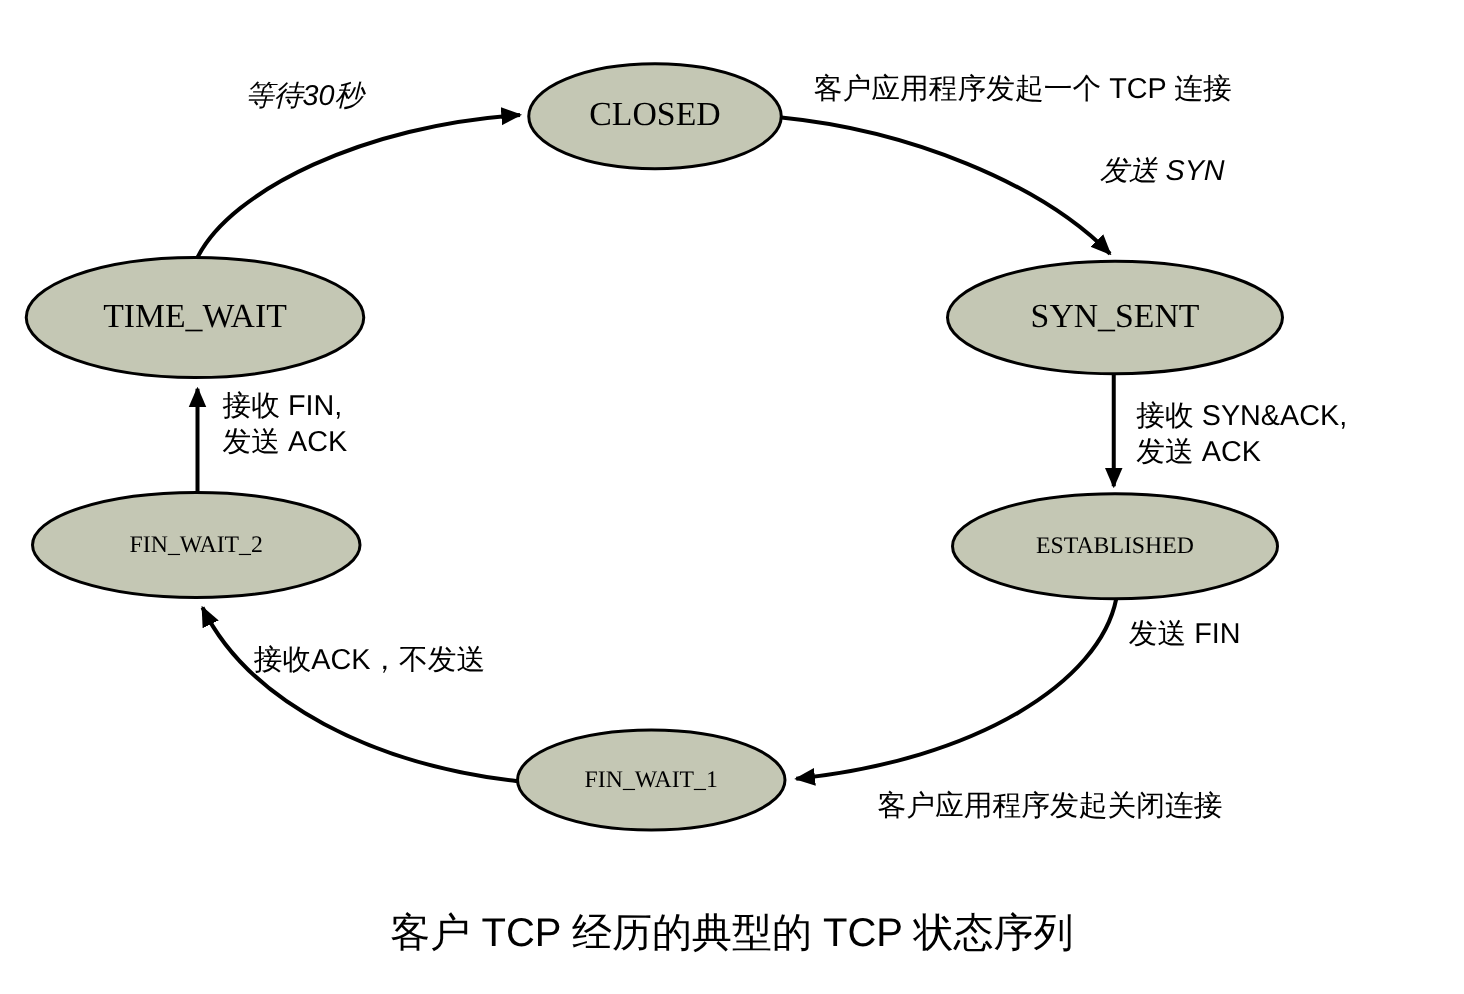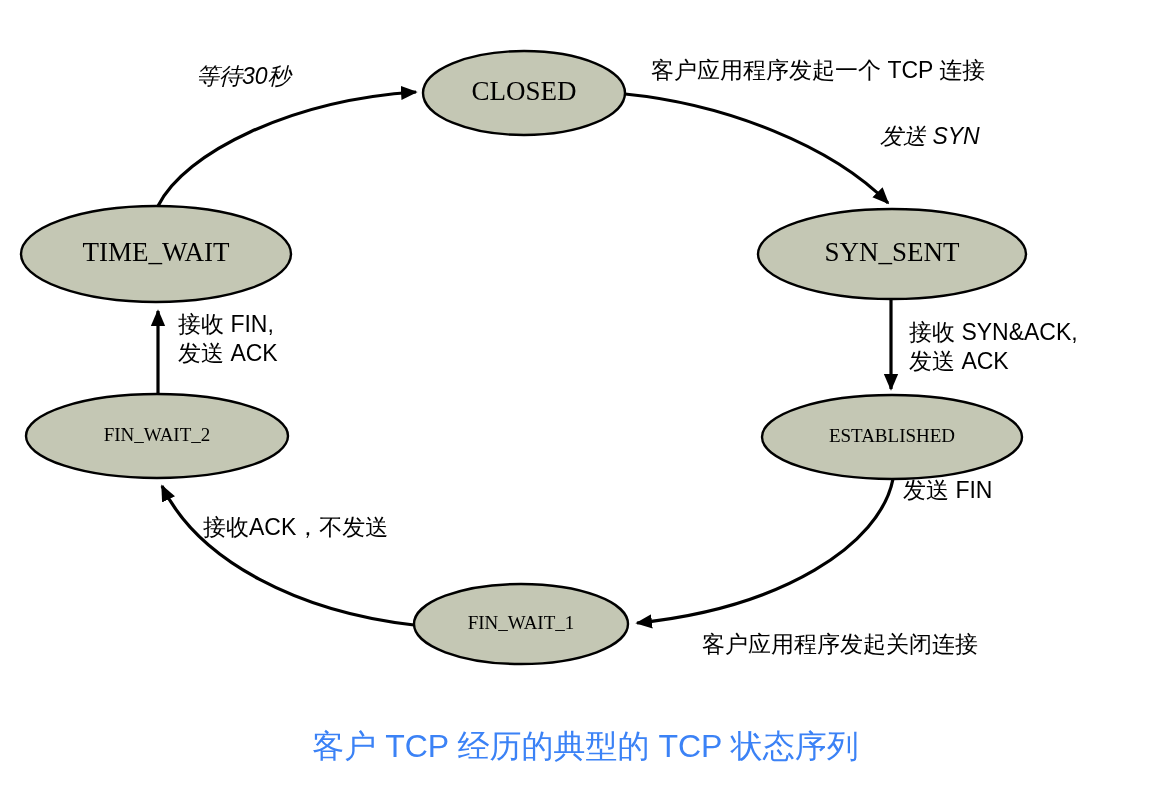--- a/index.html
+++ b/index.html
@@ -46,21 +46,21 @@
     font-family: "Liberation Sans", "DejaVu Sans", sans-serif;
     font-size: 23px;
     color: #000000;
     white-space: pre;
     line-height: 1.25;
   }
   .caption {
     position: absolute;
     font-family: "Liberation Sans", "DejaVu Sans", sans-serif;
     font-size: 32px;
-    color: #3b82f6;
+    color: #000000;
     white-space: pre;
     left: 0;
     width: 1171px;
     text-align: center;
   }
 </style>
 </head>
 <body>
 
 <div id="diagram-root">
@@ -105,21 +105,21 @@
           <text class="node-label big" x="156" y="255">TIME_WAIT</text>
         </g>
       </g>
   </svg>
 
   <div id="edge-labels-layer">
       <div class="edge-label" style="left: 651px; top: 56px;">客户应用程序发起一个 TCP 连接</div>
       <div class="edge-label" style="left: 880px; top: 122px; font-style: italic;">发送 SYN</div>
       <div class="edge-label" style="left: 909px; top: 318px;">接收 SYN&amp;ACK,
 发送 ACK</div>
-      <div class="edge-label" style="left: 903px; top: 476px; text-align: right;">发送 FIN</div>
+      <div class="edge-label" style="left: 903px; top: 492px; text-align: right;">发送 FIN</div>
       <div class="edge-label" style="left: 702px; top: 630px;">客户应用程序发起关闭连接</div>
       <div class="edge-label" style="left: 203px; top: 513px; text-align: right;">接收ACK，不发送</div>
       <div class="edge-label" style="left: 178px; top: 310px;">接收 FIN,
 发送 ACK</div>
       <div class="edge-label" style="left: 196px; top: 62px; font-style: italic;">等待30秒</div>
     </div>
 
   <div class="caption" style="top: 725px;">客户 TCP 经历的典型的 TCP 状态序列</div>
 
 </div>

